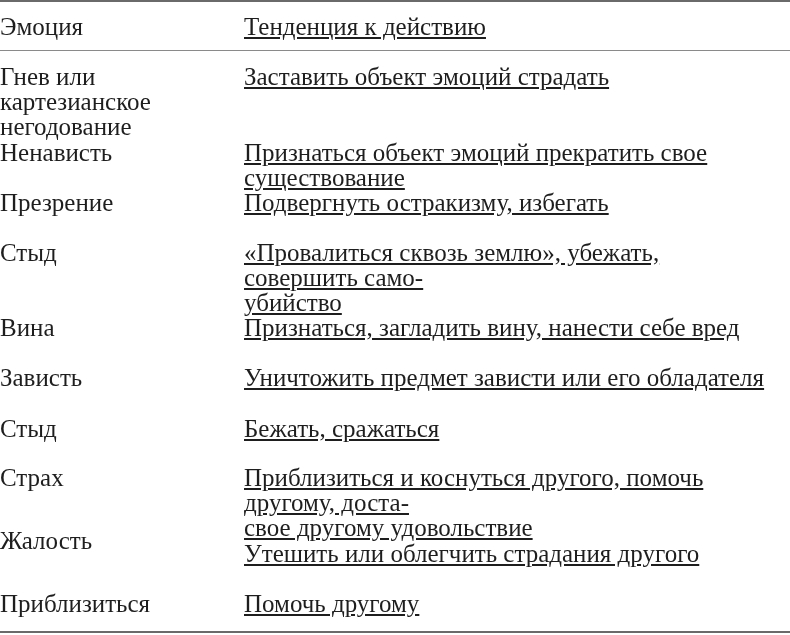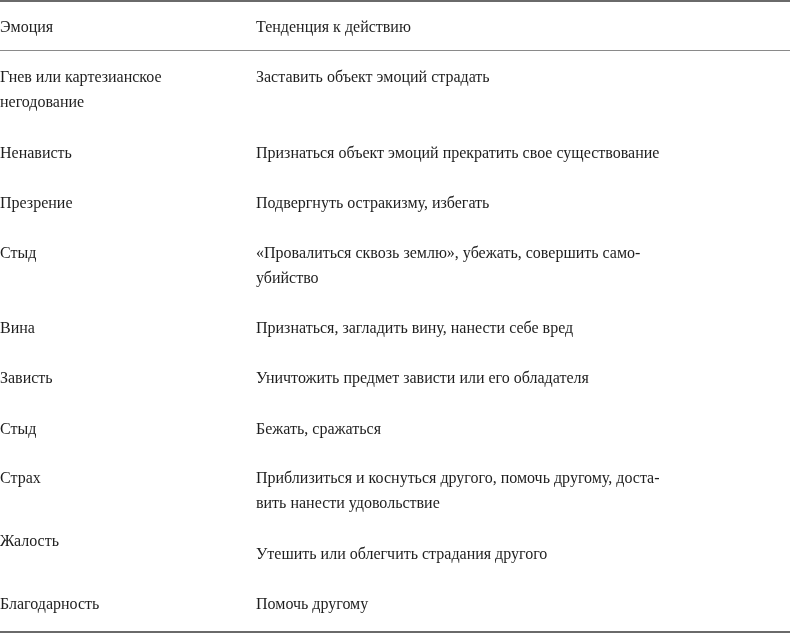--- a/index.html
+++ b/index.html
@@ -2,23 +2,23 @@
 <html><head>
 <meta charset="utf-8">
 <style>
   html, body { margin:0; padding:0; background:#fff; }
   body { width:790px; height:635px; overflow:hidden; position:relative;
     font-family:"Liberation Serif","DejaVu Serif",serif; color:#1e1e1e; }
   .rule { position:absolute; left:0; width:790px; background:#6a6a6a; }
   .rule.top { top:0; height:2px; }
   .rule.head { top:50px; height:1px; background:#8a8a8a; }
   .rule.bottom { top:631px; height:2px; }
-  .cell { position:absolute; font-size:16px; line-height:25px; white-space:pre-line; }
+  .cell { position:absolute; font-size:25px; line-height:25px; white-space:pre-line; }
   .c1 { left:0; width:250px; }
-  .c2 { left:256px; width:535px; }
+  .c2 { left:244px; width:535px;text-decoration:underline; }
 </style>
 </head>
 <body>
 
 <div>
   <div class="rule top"></div>
   <div class="cell c1" style="top:14px">Эмоция</div>
   <div class="cell c2" style="top:14px">Тенденция к действию</div>
   <div class="rule head"></div>
 
@@ -48,24 +48,24 @@
     <div class="cell c1" style="top:365px">Зависть</div>
     <div class="cell c2" style="top:365px">Уничтожить предмет зависти или его обладателя</div>
   </div>
   <div>
     <div class="cell c1" style="top:416px">Стыд</div>
     <div class="cell c2" style="top:416px">Бежать, сражаться</div>
   </div>
   <div>
     <div class="cell c1" style="top:465px">Страх</div>
     <div class="cell c2" style="top:465px">Приблизиться и коснуться другого, помочь другому, доста-
-вить нанести удовольствие</div>
+свое другому удовольствие</div>
   </div>
   <div>
     <div class="cell c1" style="top:528px">Жалость</div>
     <div class="cell c2" style="top:541px">Утешить или облегчить страдания другого</div>
   </div>
   <div>
-    <div class="cell c1" style="top:591px">Благодарность</div>
+    <div class="cell c1" style="top:591px">Приблизиться</div>
     <div class="cell c2" style="top:591px">Помочь другому</div>
   </div>
   <div class="rule bottom"></div>
 </div>
 
 </body></html>

